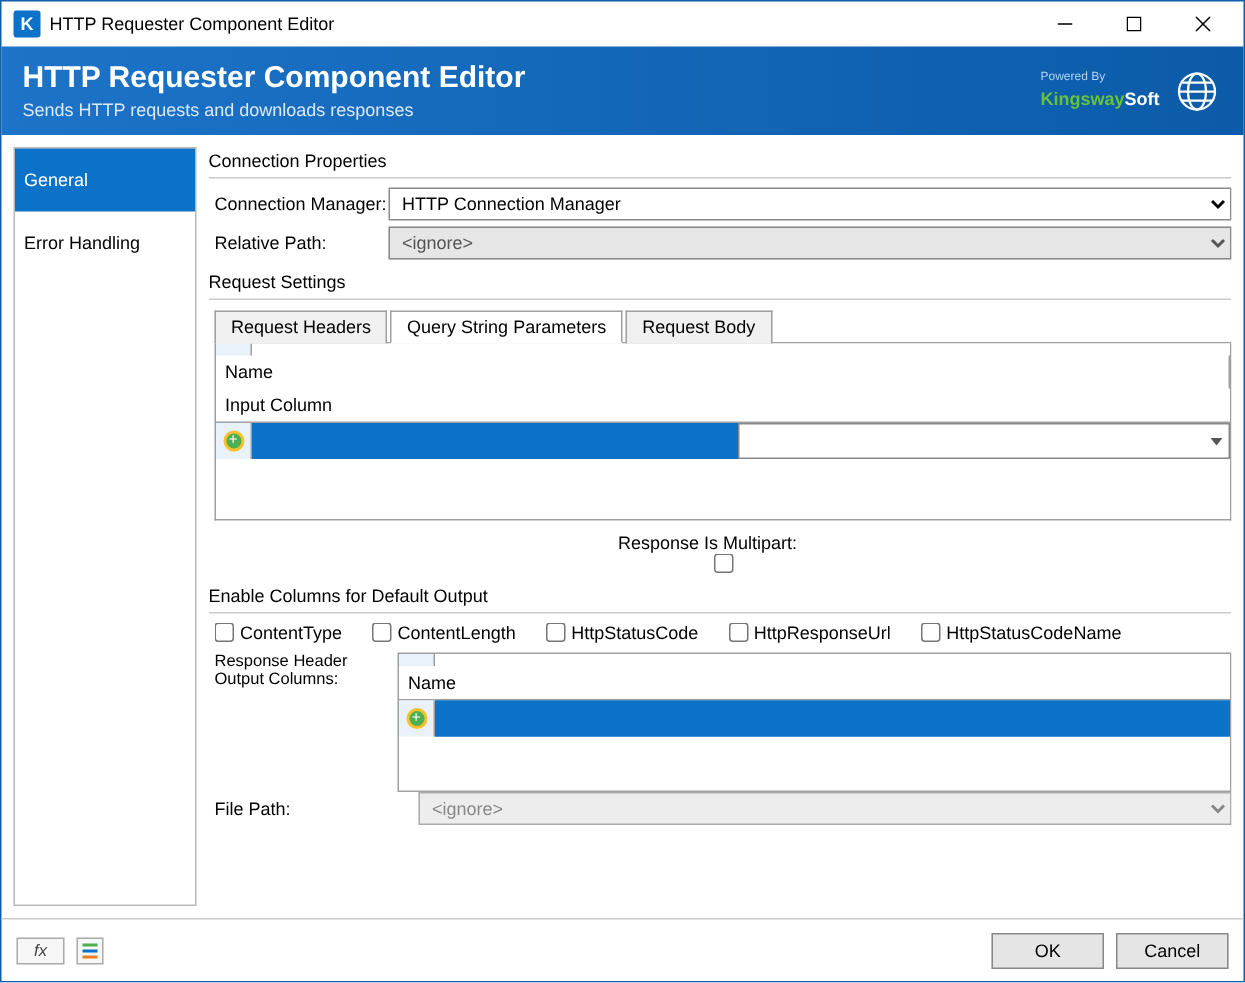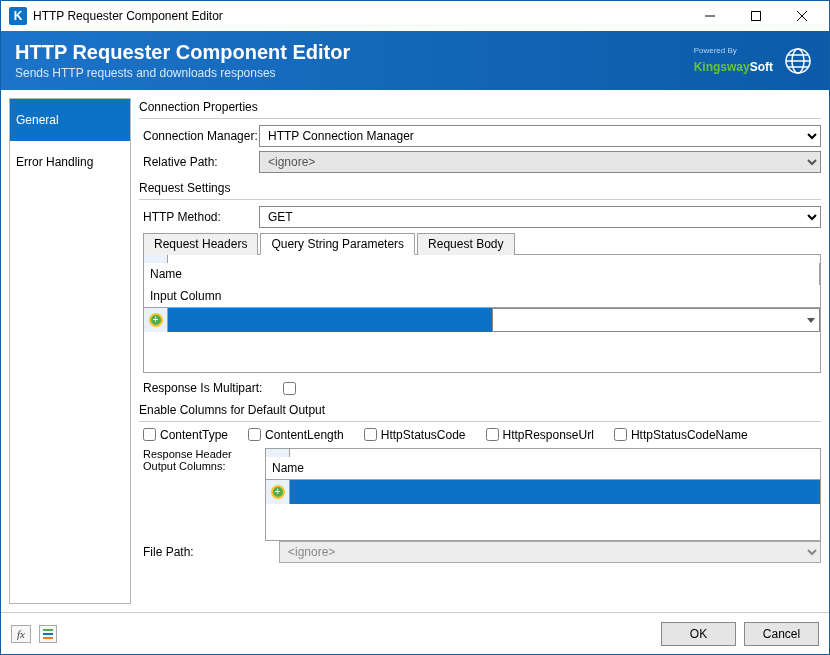--- a/index.html
+++ b/index.html
@@ -56,21 +56,21 @@
   .checkbox-row input[type=checkbox]{ width:13px;height:13px;}
 
   .resp-header-area { display:flex; gap:6px; }
   .resp-header-label { width:120px; padding-left:4px; font-size:11px; }
   .small-grid { flex:1; border:1px solid #a0a0a0; }
   .small-grid .grid-body-space{ height:36px;}
 
   .button-bar { height:42px; border-top:1px solid #ccc; display:flex; align-items:center; padding:0 10px; gap:8px; }
   .button-bar .spacer { flex:1; }
   .btn { width:75px; height:24px; border:1px solid #888; background:#e5e5e5; cursor:pointer; font-size:12px; }
-  .toolbar-icon { width:20px;height:18px; border:1px solid #aaa; display:flex;align-items:center;justify-content:center; font-style:italic; font-family: Liberation Serif, serif; font-size:11px; color:#444; background:#f7f7f7; cursor:pointer; }
+  .toolbar-icon { width:32px;height:18px; border:1px solid #aaa; display:flex;align-items:center;justify-content:center; font-style:italic; font-family: Liberation Sans, sans-serif; font-size:11px; color:#444; background:#f7f7f7; cursor:pointer; }
   .toolbar-icon2 { width:18px;height:18px; border:1px solid #aaa; background:#f7f7f7; display:flex;cursor:pointer;}
   .toolbar-icon2 .bars {position:relative;width:100%;height:100%;}
   .toolbar-icon2 .bars::before{content:"";position:absolute;left:3px;top:3px;width:10px;height:2px;background:#4caf50;}
   .toolbar-icon2 .bars::after{content:"";position:absolute;left:3px;top:7px;width:10px;height:2px;background:#0b72c7;box-shadow:0 4px 0 #e67e22;}
 
   .small-select { width:180px; height:22px; border:1px solid #888; background:#fff; padding:0 4px; font-size:12px;}
 </style>
 </head>
 <body>
 
@@ -140,26 +140,20 @@
           <div class="row-label">Relative Path:</div>
           <select class="full disabled">
             <option>&lt;ignore&gt;</option>
           </select>
         </div>
       </div>
 
       <div class="group">
         <div class="group-title">Request Settings</div>
         <div class="line"></div>
-        <div class="row">
-          <div class="row-label">HTTP Method:</div>
-          <select class="full">
-            <option>GET</option>
-          </select>
-        </div>
 
         <div style="margin:4px 0 0 4px;">
           <div class="tabs">
             <div class="tab">Request Headers</div>
             <div class="tab active">Query String Parameters</div>
             <div class="tab">Request Body</div>
           </div>
           <div class="grid-frame" style="border-top:none;">
             <div class="grid-head">
               <div class="grid-head-cell handle-col"></div>
@@ -174,21 +168,21 @@
               <div class="param-dropdown" style="flex:1">
                 <svg viewBox="0 0 8 8">
                     <polygon points="0,2 8,2 4,7" fill="#555"></polygon>
                   </svg>
               </div>
             </div>
             <div class="grid-body-space"></div>
           </div>
         </div>
 
-        <div class="row" style="margin-top:8px; padding-left:4px;">
+        <div class="row" style="margin-top:8px; padding-left:4px;flex-direction:column;">
           <div style="width:140px;">Response Is Multipart:</div>
           <input type="checkbox" style="">
         </div>
       </div>
 
       <div class="group">
         <div class="group-title">Enable Columns for Default Output</div>
         <div class="line"></div>
         <div class="checkbox-row" style="padding-left:4px;">
           <label>

